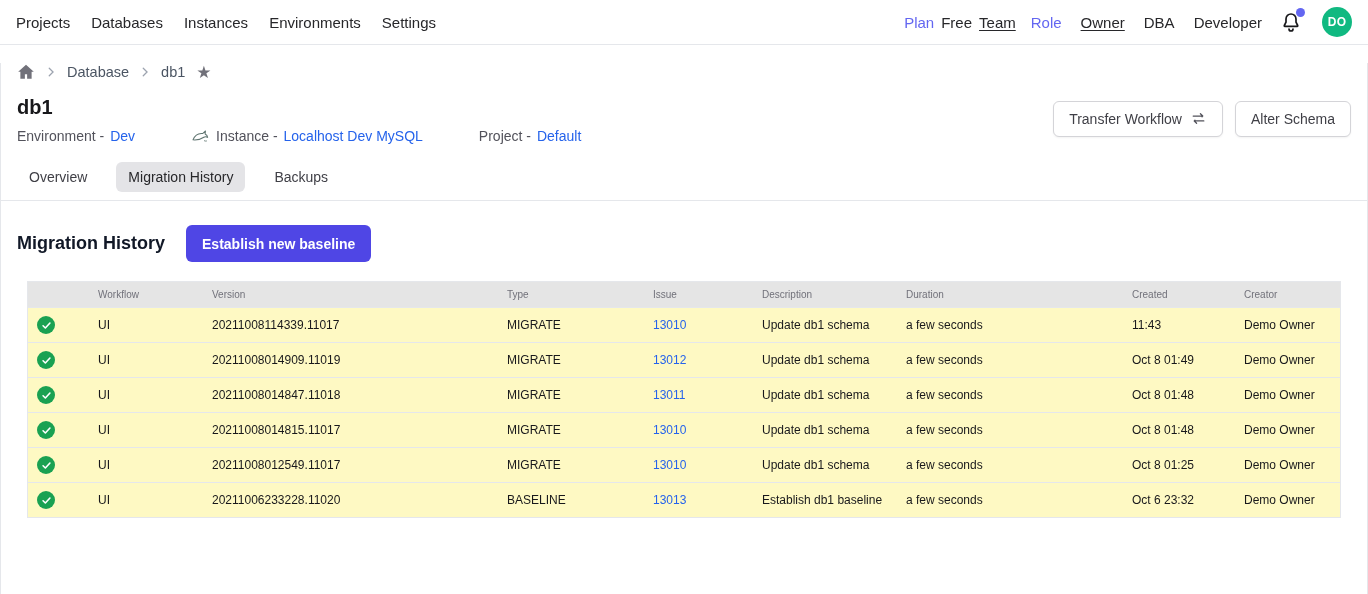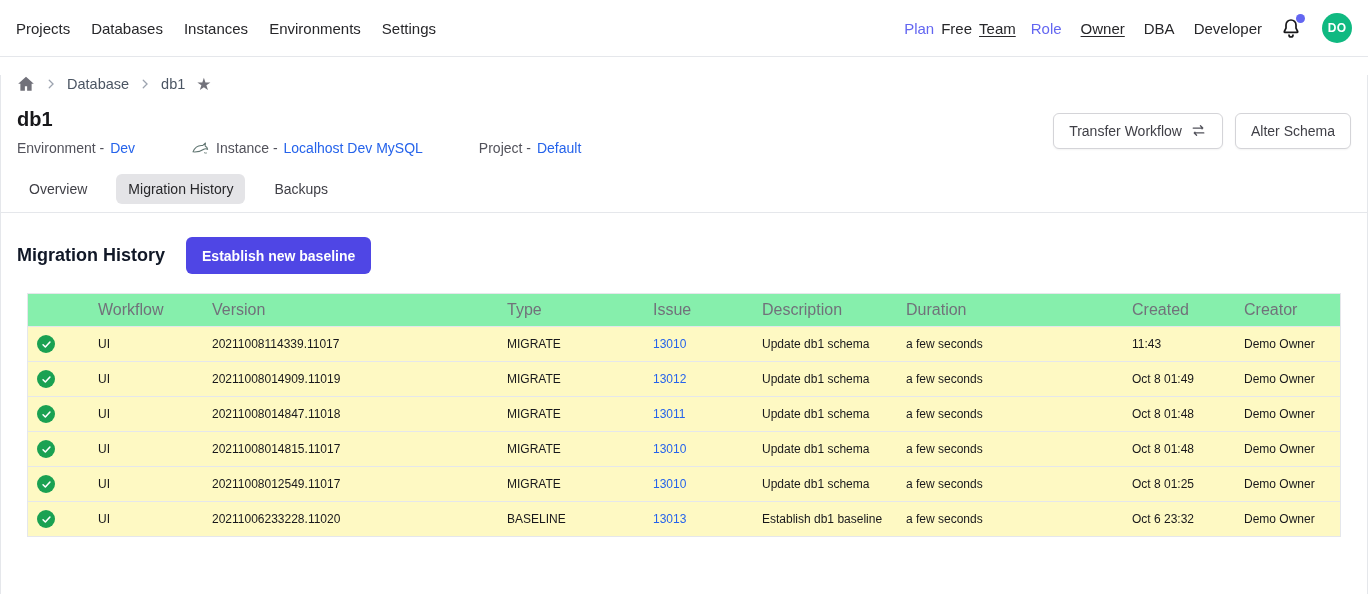--- a/index.html
+++ b/index.html
@@ -7,21 +7,21 @@
     --avatar:#10b981; --notify:#6366f1;
     --border:#e5e7eb; --txt:#18181b; --muted:#52525b; --faint:#71717a;
   }
   *{box-sizing:border-box;}
   html,body{margin:0;padding:0;}
   body{
     width:1368px;height:594px;background:#fff;color:var(--txt);
     font-family:"Liberation Sans",sans-serif;font-size:14px;overflow:hidden;
   }
   
-  .topnav{height:57px;display:flex;align-items:center;justify-content:space-between;
+  .topnav{height:45px;display:flex;align-items:center;justify-content:space-between;
     padding:0 16px;border-bottom:1px solid var(--border);}
   .nav-left{display:flex;align-items:center;gap:21px;}
   .nav-item{font-size:15px;color:#27272a;cursor:pointer;}
   .nav-right{display:flex;align-items:center;gap:7px;font-size:15px;}
   .nav-label{color:var(--notify);}
   .nav-opt{color:#27272a;cursor:pointer;}
   .u{text-decoration:underline;text-underline-offset:2px;}
   .role-group{margin-left:8px;display:flex;align-items:center;gap:19px;}
   .bell-wrap{position:relative;margin-left:10px;width:24px;height:24px;cursor:pointer;}
   .bell-dot{position:absolute;top:-2px;right:-2px;width:9px;height:9px;border-radius:50%;
@@ -51,21 +51,21 @@
   .tab{padding:7px 12px;font-size:14px;color:#3f3f46;border-radius:6px;cursor:pointer;}
   .tab.active{background:#e4e4e7;color:#27272a;}
   
   .section-head{margin-top:24px;display:flex;align-items:center;gap:21px;}
   .section-title{font-size:18px;font-weight:600;color:#111827;}
   .btn-primary{height:37px;padding:0 16px;background:var(--accent);color:#fff;border:none;
     border-radius:6px;font-size:14px;font-weight:600;font-family:inherit;cursor:pointer;}
   
   .tbl-wrap{margin:19px 10px 0;}
   table{width:1314px;border-collapse:separate;border-spacing:0;border:1px solid var(--border);}
-  th{background:#86efac;font-size:16px;font-weight:500;color:var(--faint);text-align:left;
+  th{background:#e5e5e5;font-size:10px;font-weight:500;color:var(--faint);text-align:left;
     padding:7px 10px;border-bottom:1px solid var(--border);white-space:nowrap;}
   td{padding:8px 10px;font-size:12px;color:var(--txt);vertical-align:middle;background:#fef9c3;}
   tr.row + tr.row td{border-top:1px solid var(--border);}
   td.c-status{padding-left:9px;}
   .check{width:18px;height:18px;border-radius:50%;background:var(--success);display:flex;
     align-items:center;justify-content:center;}
   .issue-link{color:var(--link);text-decoration:none;cursor:pointer;}
   svg.ic{display:block;}
 </style>
 </head>

